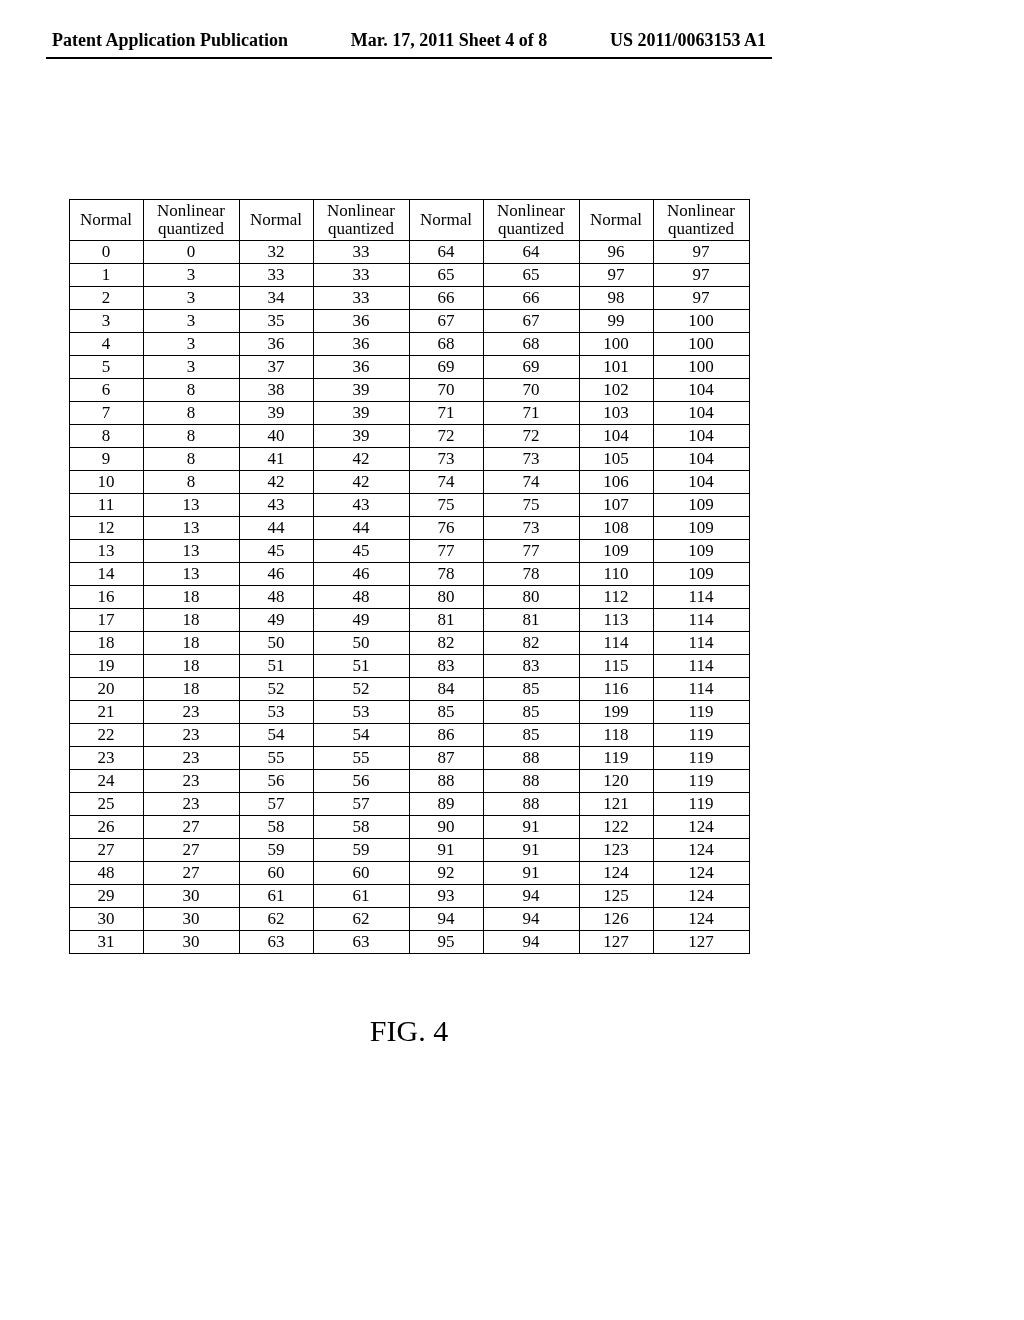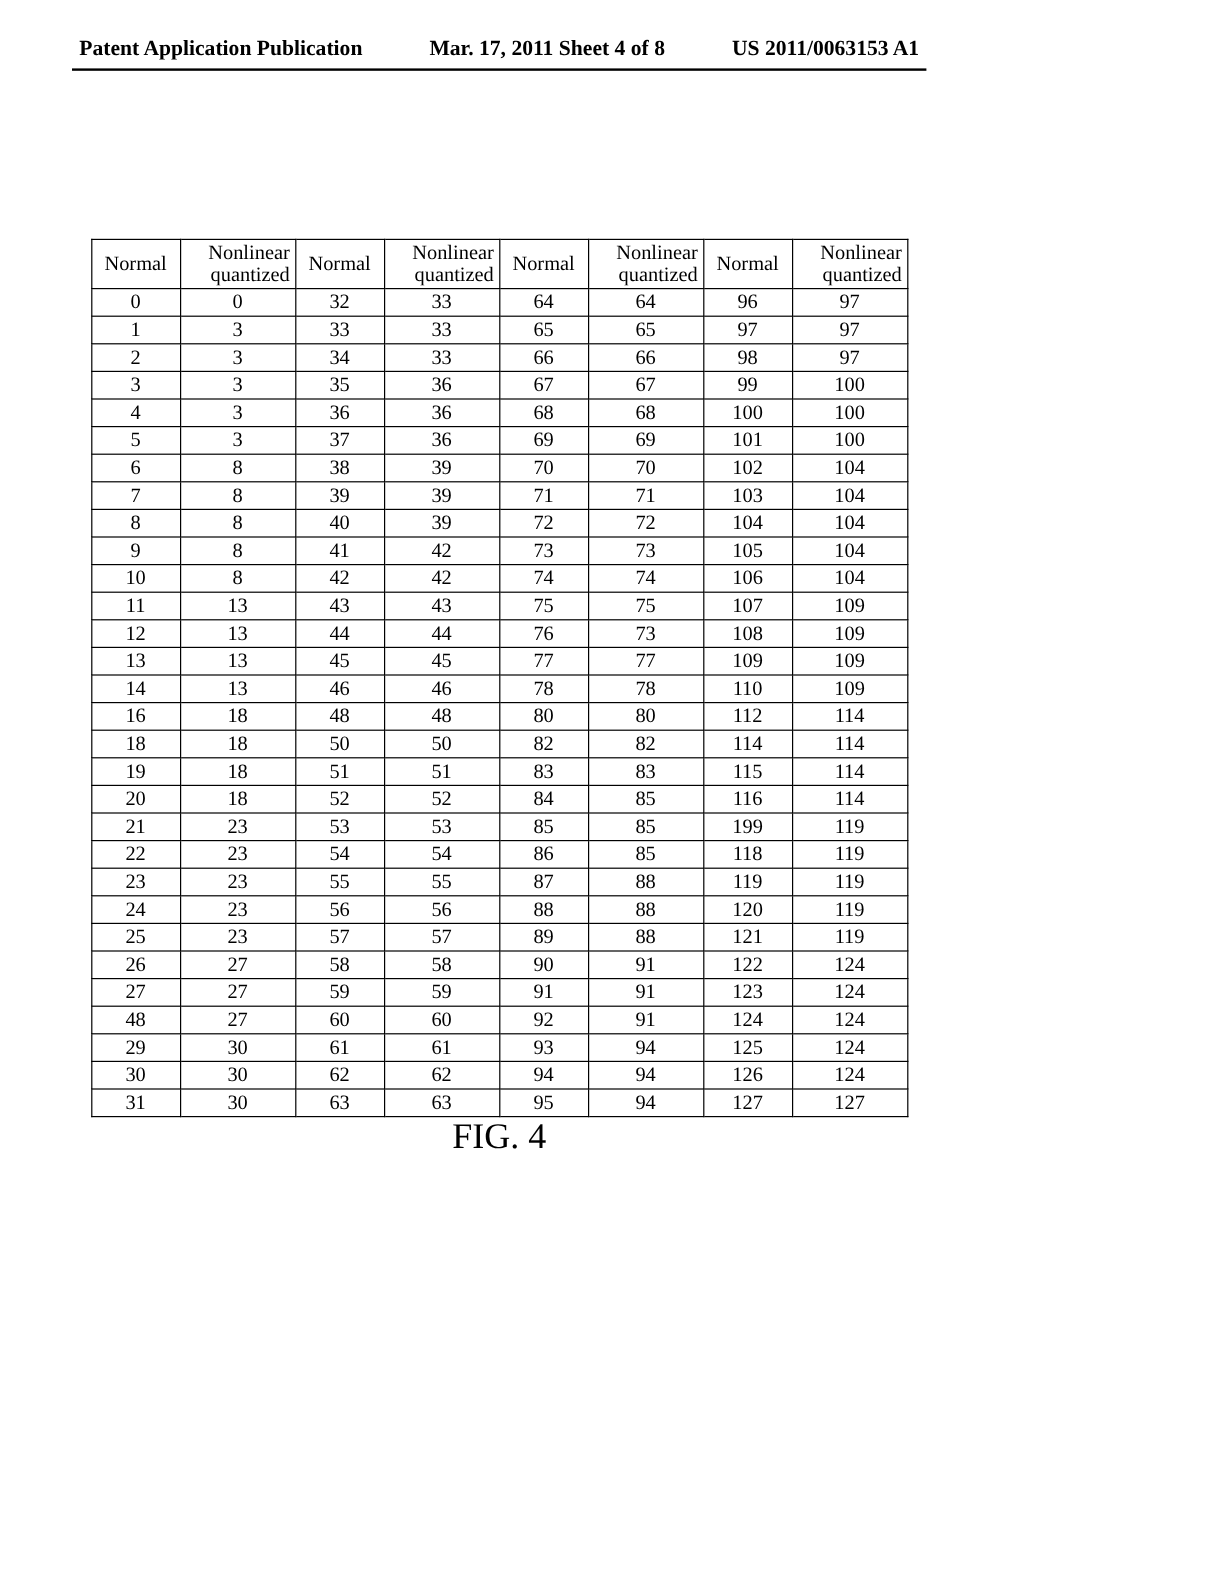--- a/index.html
+++ b/index.html
@@ -8,21 +8,21 @@
     background: #fff;
     font-family: "Times New Roman", Times, serif;
     color: #000;
     width: 1024px;
   }
   .page {
     width: 832px;
     height: 1320px;
     position: relative;
     box-sizing: border-box;
-    padding: 30px 60px 0 60px;
+    padding: 30px 60px 0 46px;
   }
   .header {
     display: flex;
     justify-content: space-between;
     font-size: 18px;
     font-weight: bold;
     padding: 0 6px 6px 6px;
     border-bottom: 2px solid #000;
     margin-bottom: 140px;
   }
@@ -42,27 +42,27 @@
     height: 22px;
     line-height: 20px;
   }
   th {
     font-weight: normal;
   }
   th .stack {
     display: block;
     line-height: 18px;
     padding: 2px 0;
-    text-align: right;
   }
   col.cn { width: 74px; }
   col.cq { width: 96px; }
   .figcap {
     text-align: center;
     font-size: 30px;
+    margin-top: 60px;
     font-family: "Times New Roman", Times, serif;
   }
 </style>
 </head>
 <body>
 
 <div class="page">
 
   <div class="header">
     <span>Patent Application Publication</span>
@@ -257,20 +257,30 @@
             <td>16</td>
             <td>18</td>
             <td>48</td>
             <td>48</td>
             <td>80</td>
             <td>80</td>
             <td>112</td>
             <td>114</td>
           </tr>
           <tr>
+            <td>17</td>
+            <td>18</td>
+            <td>49</td>
+            <td>49</td>
+            <td>81</td>
+            <td>81</td>
+            <td>113</td>
+            <td>114</td>
+          </tr>
+          <tr>
             <td>18</td>
             <td>18</td>
             <td>50</td>
             <td>50</td>
             <td>82</td>
             <td>82</td>
             <td>114</td>
             <td>114</td>
           </tr>
           <tr>

